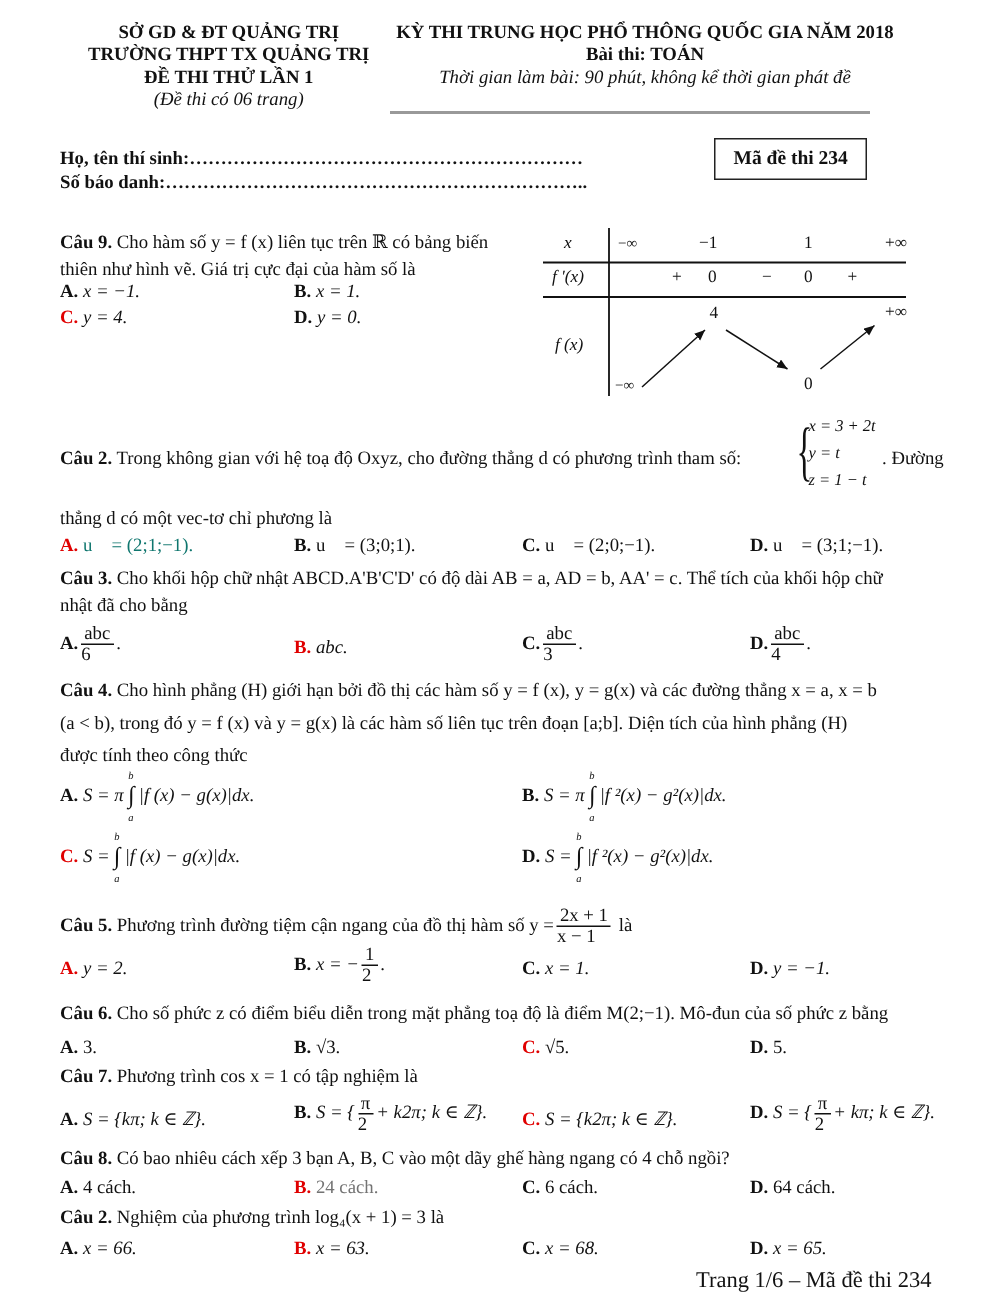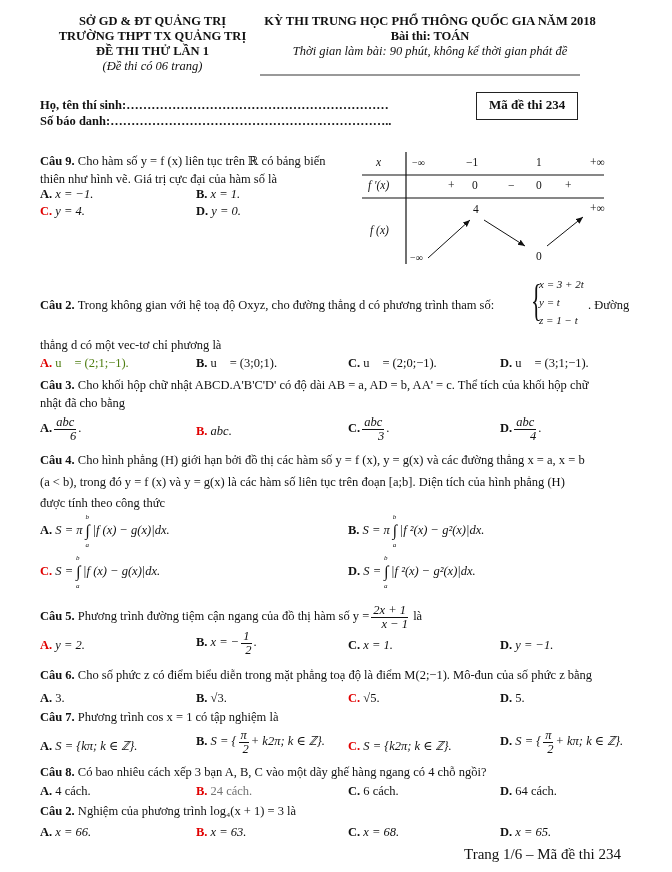--- a/index.html
+++ b/index.html
@@ -10,21 +10,21 @@
   .i { font-style:italic; }
   .red { color:#e00000; }
   .hdr-left { left:40px; top:14px; width:225px; text-align:center; line-height:15px; }
   .hdr-right { left:260px; top:14px; width:340px; text-align:center; line-height:15px; }
   .hdr-line { left:260px; top:74px; width:320px; height:2px; background:#999; }
   .code-box { left:476px; top:92px; width:102px; height:28px; border:1.5px solid #222; box-sizing:border-box;
               font-weight:bold; font-size:13px; line-height:24px; padding-left:12px; }
   .line { white-space:nowrap; line-height:16px; }
   .opt { position:absolute; white-space:nowrap; }
   .opt .lbl { font-weight:bold; }
-  .frac { display:inline-block; vertical-align:middle; text-align:right; font-style:italic; margin:0 2px; }
+  .frac { display:inline-block; vertical-align:middle; text-align:left; margin:0 2px; }
   .frac span { display:block; line-height:13px; }
   .frac .num { border-bottom:1px solid #111; padding:0 2px; }
   .intg { display:inline-block; position:relative; width:10px; text-align:center; vertical-align:middle; font-size:16px; }
   .intg .up { position:absolute; top:-9px; left:3px; font-size:7px; font-style:italic; }
   .intg .dn { position:absolute; bottom:-9px; left:3px; font-size:7px; font-style:italic; }
   .vtable { left:362px; top:150px; width:245px; height:118px; }
   .vtable svg { position:absolute; left:0; top:0; }
   .vt-text { position:absolute; font-size:11.5px; white-space:nowrap; }
   .brace { left:531px; top:276px; width:60px; height:56px; font-size:11px; font-style:italic; }
   .brace .curly { position:absolute; left:0; top:0; font-size:44px; line-height:50px; font-style:normal; font-weight:100; transform:scaleX(0.5); transform-origin:left; }
@@ -98,21 +98,21 @@
   <span>Trong không gian với hệ toạ độ  Oxyz,  cho đường thẳng  d  có phương trình tham số:</span>
 </div>
 <div class="abs brace">
   <span class="curly">{</span>
   <span class="row" style="top:2px;">x = 3 + 2t</span>
   <span class="row" style="top:20px;">y = t</span>
   <span class="row" style="top:38px;">z = 1 − t</span>
 </div>
 <div class="abs line" style="left:588px;top:297px;">. Đường</div>
 <div class="abs line" style="left:40px;top:337px;">thẳng  d  có một vec-tơ chỉ phương là</div>
-<div class="opt red" style="left: 40px; top: 356px; color: rgb(224, 0, 0);"><span class="lbl">A.</span> <span style="color:#4d7c0f">u⃗ = (2;1;−1).</span></div>
+<div class="opt red" style="left: 40px; top: 356px; color: rgb(224, 0, 0);"><span class="lbl">A.</span> <span style="color:#0f766e">u⃗ = (2;1;−1).</span></div>
 <div class="opt" style="left:196px;top:356px;"><span class="lbl">B.</span> <span>u⃗ = (3;0;1).</span></div>
 <div class="opt" style="left:348px;top:356px;"><span class="lbl">C.</span> <span>u⃗ = (2;0;−1).</span></div>
 <div class="opt" style="left:500px;top:356px;"><span class="lbl">D.</span> <span>u⃗ = (3;1;−1).</span></div>
 
 <div class="abs line" style="left:40px;top:377px;">
   <span class="b">Câu 3.</span>
   <span>Cho khối hộp chữ nhật  ABCD.A'B'C'D'  có độ dài  AB = a, AD = b, AA' = c.  Thể tích của khối hộp chữ</span>
 </div>
 <div class="abs line" style="left:40px;top:395px;">nhật đã cho bằng</div>
 <div class="opt" style="left:40px;top:416px;"><span class="lbl">A.</span><span class="frac"><span class="num">abc</span><span>6</span></span>.</div>

